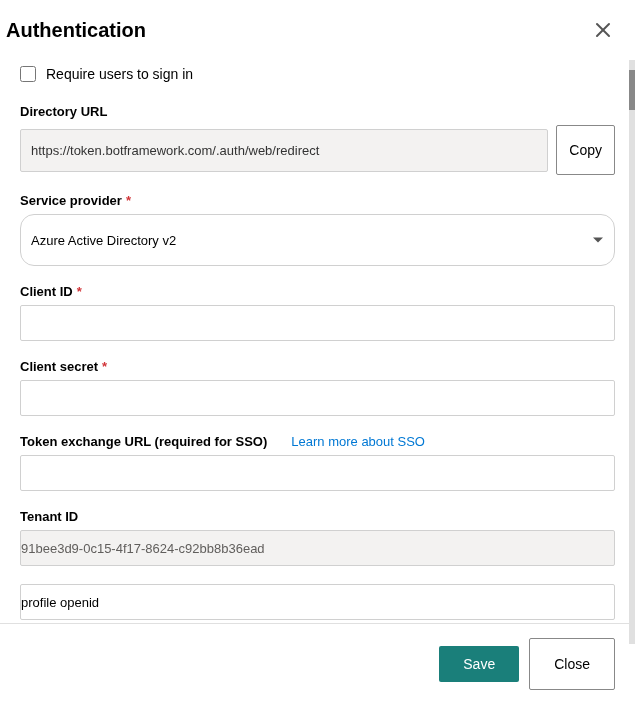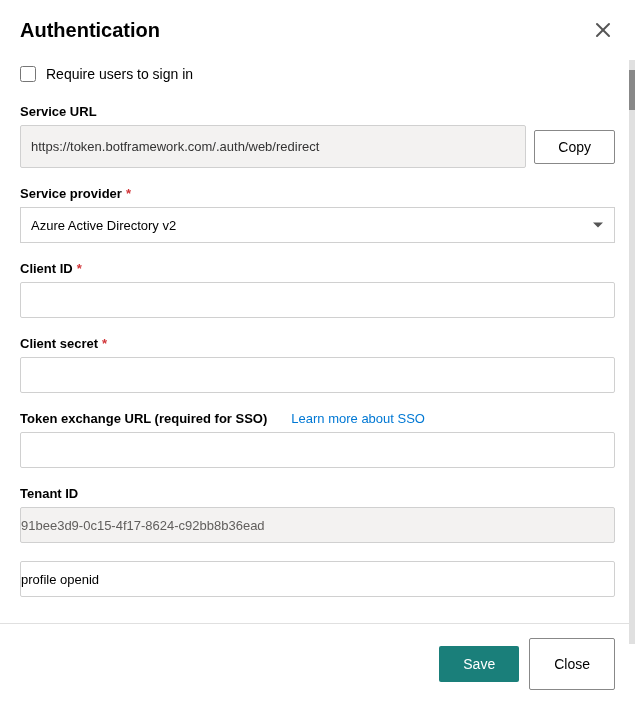--- a/index.html
+++ b/index.html
@@ -25,21 +25,21 @@
       height: 704px;
       display: flex;
       flex-direction: column;
       position: relative;
     }
 
     .modal-header {
       display: flex;
       justify-content: space-between;
       align-items: center;
-      padding: 18px 20px 14px 20px;
+      padding: 18px 20px 14px 6px;
       border-bottom: none;
       text-align: center;
     }
 
     .modal-title {
       font-size: 20px;
       font-weight: 600;
       color: #000;
     }
 
@@ -114,26 +114,26 @@
       color: #333;
       border-radius: 2px;
       height: 43px;
       display: flex;
       align-items: center;
     }
 
     .copy-btn {
       background: #fff;
       border: 1px solid #888;
-      padding: 7px 23px;
+      padding: 7px 12px;
       font-size: 14px;
       cursor: pointer;
       border-radius: 2px;
       color: #000;
-      height: 34px;
+      height: 50px;
       white-space: nowrap;
     }
 
     .form-input {
       width: 100%;
       height: 36px;
       border: 1px solid #d0d0d0;
       padding: 7px 0;
       font-size: 13px;
       border-radius: 2px;
@@ -147,25 +147,25 @@
       color: #605e5c;
       border-color: #d0d0d0;
     }
 
     .select-wrapper {
       position: relative;
     }
 
     .form-select {
       width: 100%;
-      height: 36px;
+      height: 52px;
       border: 1px solid #d0d0d0;
       padding: 7px 34px 7px 10px;
       font-size: 13px;
-      border-radius: 0;
+      border-radius: 14px;
       outline: none;
       background: #fff;
       color: #000;
       appearance: none;
       cursor: pointer;
     }
 
     .select-wrapper::after {
       content: '';
       position: absolute;
@@ -286,21 +286,21 @@
 
   <div class="modal-body">
 
     <div class="checkbox-row">
       <input type="checkbox" style="">
       <label class="checkbox-label">Require users to sign in</label>
     </div>
 
     <div class="form-group">
       <div class="form-label">
-        <span>Service URL</span>
+        <span>Directory URL</span>
       </div>
       <div class="redirect-url-row">
         <div class="url-display">https://token.botframework.com/.auth/web/redirect</div>
         <button class="copy-btn">Copy</button>
       </div>
     </div>
 
     <div class="form-group">
       <div class="form-label">
         <span>Service provider</span>

